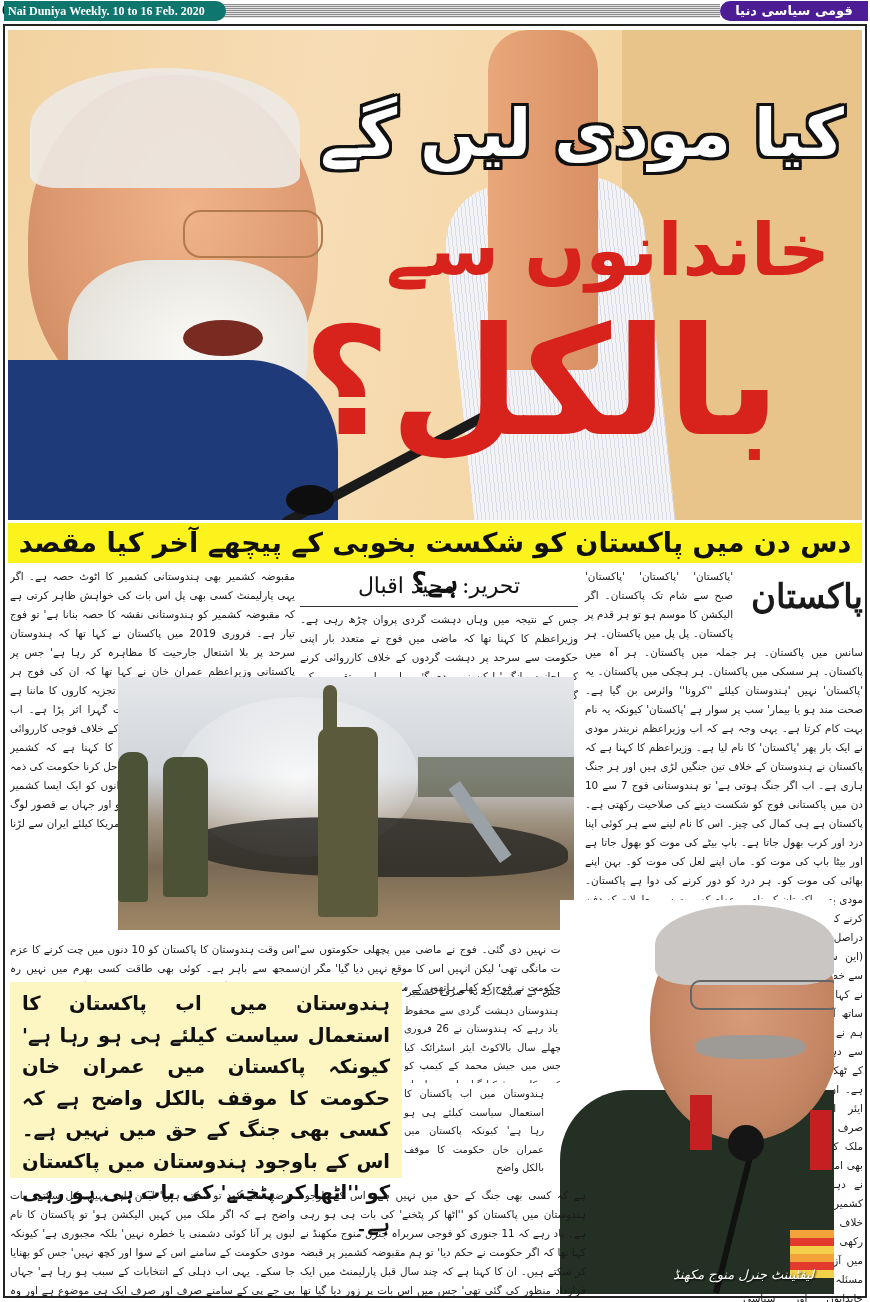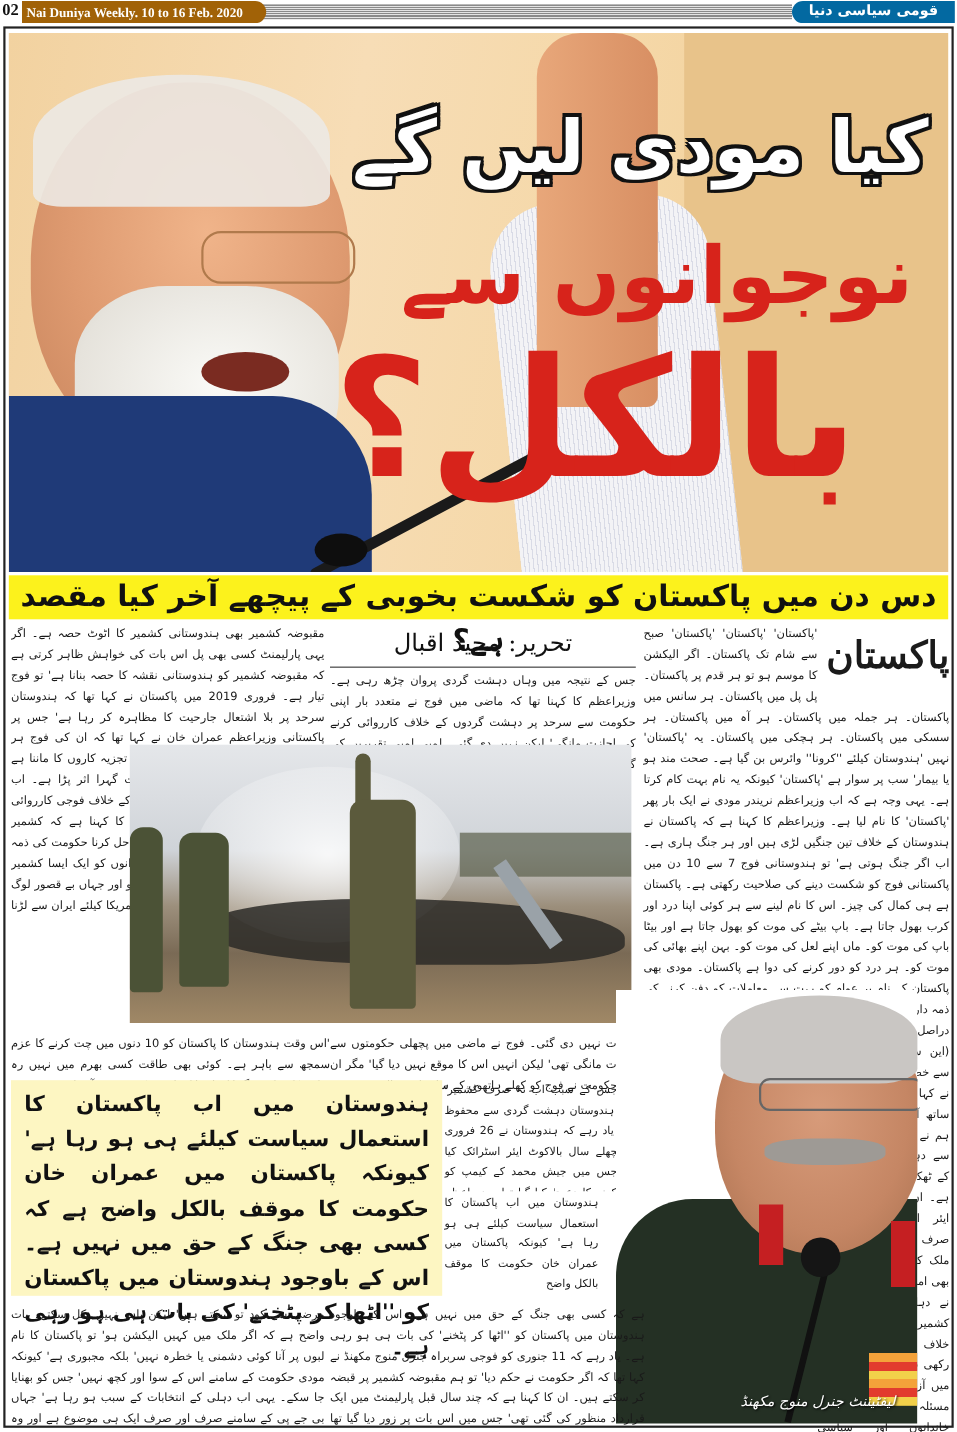--- a/index.html
+++ b/index.html
@@ -4,24 +4,24 @@
 <style>
   * { box-sizing: border-box; margin: 0; padding: 0; }
   html, body { width: 870px; height: 1302px; background: #ffffff; overflow: hidden; }
   body { font-family: "DejaVu Sans", sans-serif; position: relative; color: #111; }
 
   
   .topbar { position: absolute; left: 0; top: 0; width: 870px; height: 22px; background: #fff; padding-left: 40px; }
   .topbar .stripes { position: absolute; left: 140px; right: 150px; top: 4px; height: 14px;
     background: repeating-linear-gradient(to bottom, #8a8a8a 0 1px, #e4e4e4 1px 2px); }
   .pageno { position: absolute; left: 2px; top: 2px; font: bold 15px "Liberation Serif", serif; color: #111; }
-  .masthead-left { position: absolute; left: 20px; top: 1px; height: 20px; width: 222px; background: #a16207;
+  .masthead-left { position: absolute; left: 4px; top: 1px; height: 20px; width: 222px; background: #0f766e;
     color: #fff; font: bold 12px "Liberation Serif", serif; line-height: 20px; padding-left: 4px;
     border-radius: 0 10px 10px 0; }
-  .masthead-right { position: absolute; right: 2px; top: 1px; height: 20px; width: 148px; background: #0369a1;
+  .masthead-right { position: absolute; right: 2px; top: 1px; height: 20px; width: 148px; background: #4c1d95;
     color: #fff; font: bold 13px "DejaVu Sans", sans-serif; line-height: 20px; text-align: center;
     border-radius: 10px 0 0 10px; direction: rtl; }
 
   
   .frame { position: absolute; left: 3px; top: 24px; width: 864px; height: 1274px; border: 2px solid #222; }
 
   
   .hero { position: absolute; left: 8px; top: 30px; width: 854px; height: 490px; overflow: hidden;
     background: linear-gradient(100deg, #f2d2a0 0%, #f7ddb6 35%, #f5d8a8 60%, #efc98e 100%); }
   .hero .right-panel { position: absolute; right: 0; top: 0; width: 240px; height: 100%; background: #e8c38a; }
@@ -53,21 +53,21 @@
     text-align: center; font: bold 27px "DejaVu Sans", sans-serif; line-height: 40px; color: #111; }
 
   
   .col { position: absolute; direction: rtl; text-align: justify; font-family: "DejaVu Sans", sans-serif;
     font-size: 10.4px; line-height: 19px; color: #1a1a1a; }
   .col p { margin: 0; }
   .col-right { left: 585px; top: 567px; width: 278px; }
   .col-mid { left: 300px; top: 610px; width: 278px; }
   .col-left { left: 10px; top: 567px; width: 285px; }
 
-  .dropcap { float: right; font: bold 34px "DejaVu Serif", serif; line-height: 58px; margin-left: 8px; height: 60px; }
+  .dropcap { float: right; font: bold 34px "DejaVu Serif", serif; line-height: 58px; margin-left: 18px; height: 60px; }
   .byline { position: absolute; left: 300px; top: 567px; width: 278px; text-align: center; direction: rtl;
     font: 22px "DejaVu Serif", serif; color: #111; border-bottom: 1px solid #333; height: 40px; line-height: 38px; }
 
   
   .photo-army { position: absolute; left: 118px; top: 677px; width: 456px; height: 253px; overflow: hidden;
     background: linear-gradient(to bottom, #e5e7ea 0%, #cfd3d8 38%, #9c8f7c 58%, #7a6a55 75%, #a08866 100%); }
   .photo-army .smoke { position: absolute; left: 60px; top: 20px; width: 240px; height: 160px; border-radius: 50%;
     background: radial-gradient(ellipse, rgba(255,255,255,.85), rgba(230,232,236,0)); }
   .photo-army .debris { position: absolute; left: 70px; top: 140px; width: 380px; height: 60px; background: #2c2a27; border-radius: 40% 60% 30% 50%; opacity: .85; }
   .photo-army .soldier { position: absolute; background: #4b5236; border-radius: 12px 12px 4px 4px; }
@@ -127,21 +127,21 @@
   <div class="face"></div>
   <div class="hair"></div>
   <div class="glasses"></div>
   <div class="beard"></div>
   <div class="mouth"></div>
   <div class="shawl"></div>
   <div class="mic1"></div>
   <div class="mic1head"></div>
 </div>
 <div class="headline l1">کیا مودی لیں گے</div>
-<div class="headline l2">نوجوانوں سے</div>
+<div class="headline l2">خاندانوں سے</div>
 <div class="headline l3">بالکل؟</div>
 
 <div class="strap">دس دن میں پاکستان کو شکست بخوبی کے پیچھے آخر کیا مقصد ہے؟</div>
 
 <div class="col col-right">
   <span class="dropcap">پاکستان</span>
   <p>'پاکستان' 'پاکستان' 'پاکستان' صبح سے شام تک پاکستان۔ اگر الیکشن کا موسم ہو تو ہر قدم پر پاکستان۔ پل پل میں پاکستان۔ ہر سانس میں پاکستان۔ ہر جملہ میں پاکستان۔ ہر آہ میں پاکستان۔ ہر سسکی میں پاکستان۔ ہر ہچکی میں پاکستان۔ یہ 'پاکستان' نہیں 'ہندوستان کیلئے ''کرونا'' وائرس بن گیا ہے۔ صحت مند ہو یا بیمار' سب پر سوار ہے 'پاکستان' کیونکہ یہ نام بہت کام کرتا ہے۔ یہی وجہ ہے کہ اب وزیراعظم نریندر مودی نے ایک بار پھر 'پاکستان' کا نام لیا ہے۔ وزیراعظم کا کہنا ہے کہ پاکستان نے ہندوستان کے خلاف تین جنگیں لڑی ہیں اور ہر جنگ ہاری ہے۔ اب اگر جنگ ہوتی ہے' تو ہندوستانی فوج 7 سے 10 دن میں پاکستانی فوج کو شکست دینے کی صلاحیت رکھتی ہے۔ پاکستان ہے ہی کمال کی چیز۔ اس کا نام لینے سے ہر کوئی اپنا درد اور کرب بھول جاتا ہے۔ باپ بیٹے کی موت کو بھول جاتا ہے اور بیٹا باپ کی موت کو۔ ماں اپنے لعل کی موت کو۔ بہن اپنے بھائی کی موت کو۔ ہر درد کو دور کرنے کی دوا ہے پاکستان۔ مودی بھی پاکستان کے نام پر عوام کو بہت سے معاملات کو دفن کرنے کی ذمہ داری بخوبی نبھاتے رہے ہیں۔</p>
   <p style="width:120px;">دراصل نیشنل کیڈٹ کور (این سی سی) کی ریلی سے خطاب کرتے ہوئے مودی نے کہا کہ نوجوان سوچ کے ساتھ آگے بڑھ رہا ہے اور ہم نے سرجیکل اسٹرائکس سے دہشت گردوں کو ان کے ٹھکانوں میں نشانہ بنایا ہے۔ ان کا کہنا تھا کہ دو ایئر اسٹرائکس سے نہ صرف جموں و کشمیر' بلکہ ملک کے دیگر علاقوں میں بھی امن قائم ہوا۔ پاکستان نے دہائیوں سے جموں و کشمیر میں ہندوستان کے خلاف سازشی جنگ چھیڑ رکھی ہے۔ جموں و کشمیر میں آزادی کے بعد سے ہی مسئلہ برقرار ہے۔ کچھ خاندانوں اور سیاسی جماعتوں نے خطہ میں اس مسئلہ کو زندہ رکھا۔</p>
 </div>
 

